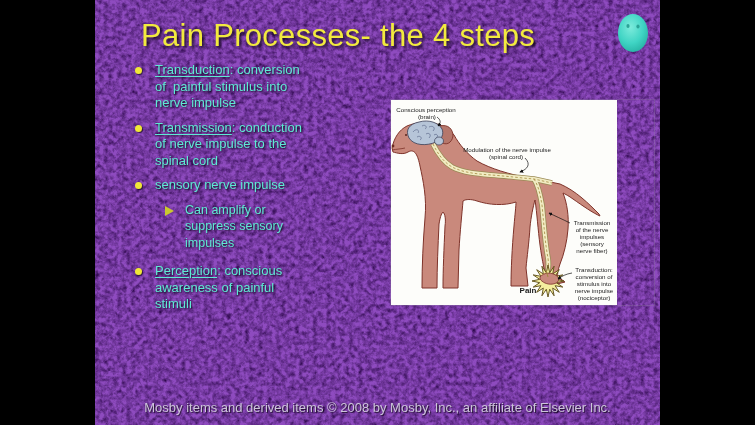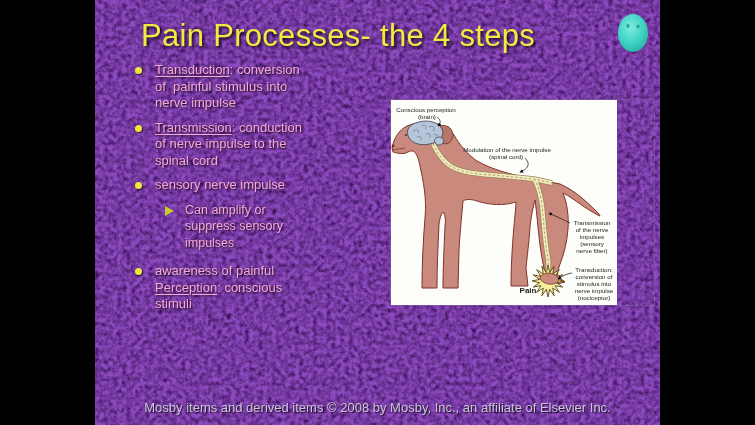--- a/index.html
+++ b/index.html
@@ -4,21 +4,21 @@
 <style>
   html,body{margin:0;padding:0;background:#000;}
   .stage{position:relative;width:755px;height:425px;background:#000;overflow:hidden;
          font-family:"Liberation Sans", sans-serif;}
   .slide{position:absolute;left:95px;top:0;width:565px;height:425px;background:#2a0648;overflow:hidden;}
   .texture{position:absolute;left:0;top:0;width:565px;height:425px;display:block;}
 
   .title{position:absolute;left:46px;top:18px;width:480px;color:#f2ea3e;font-size:31px;
          letter-spacing:0.3px;text-shadow:2px 2px 3px rgba(0,0,0,0.75);white-space:nowrap;}
 
-  .bullets{position:absolute;left:40px;top:62px;width:250px;color:#f9a8d4;
+  .bullets{position:absolute;left:40px;top:62px;width:250px;color:#5eead4;
            text-shadow:1px 1px 2px rgba(0,0,0,0.8);}
   .b-row{display:flex;margin-bottom:8px;}
   .b-dot-col{flex:none;width:20px;padding-top:5px;}
   .b-dot{display:block;width:7px;height:7px;border-radius:50%;background:#f0e838;
          box-shadow:1px 1px 1px rgba(0,0,0,0.6);}
   .b-text{font-size:13px;line-height:16.5px;}
   .b-text .line{white-space:pre-wrap;}
   .term{text-decoration:underline;text-underline-offset:2px;}
   .sub-row{display:flex;margin-left:30px;margin-bottom:12px;}
   .sub-marker-col{flex:none;width:20px;padding-top:4px;}
@@ -103,22 +103,22 @@
           <div class="line">suppress sensory</div>
           <div class="line">impulses</div>
         </div>
       </div>
 
       <div class="b-row">
         <span class="b-dot-col">
             <span class="b-dot"></span>
           </span>
         <div class="b-text">
+          <div class="line"><span class="term">Perception</span><span>: conscious</span></div>
           <div class="line">awareness of painful</div>
-          <div class="line"><span class="term">Perception</span><span>: conscious</span></div>
           <div class="line">stimuli</div>
         </div>
       </div>
     </div>
 
     <div class="figure">
       <svg width="226" height="205" viewBox="0 0 226 205">
         <defs>
           <marker id="ah" viewBox="0 0 6 6" refX="5" refY="3" markerWidth="5.5" markerHeight="5.5" orient="auto">
             <path d="M0,0 L6,3 L0,6 Z" fill="#111"></path>

